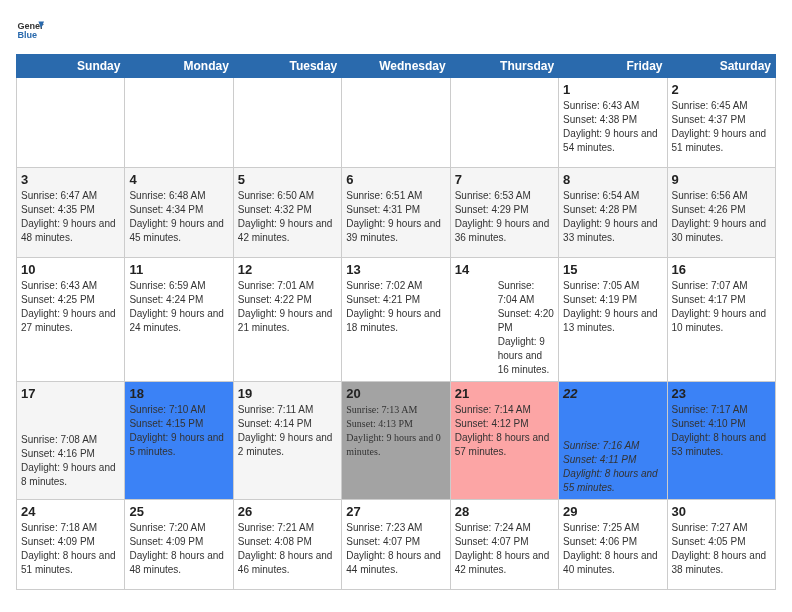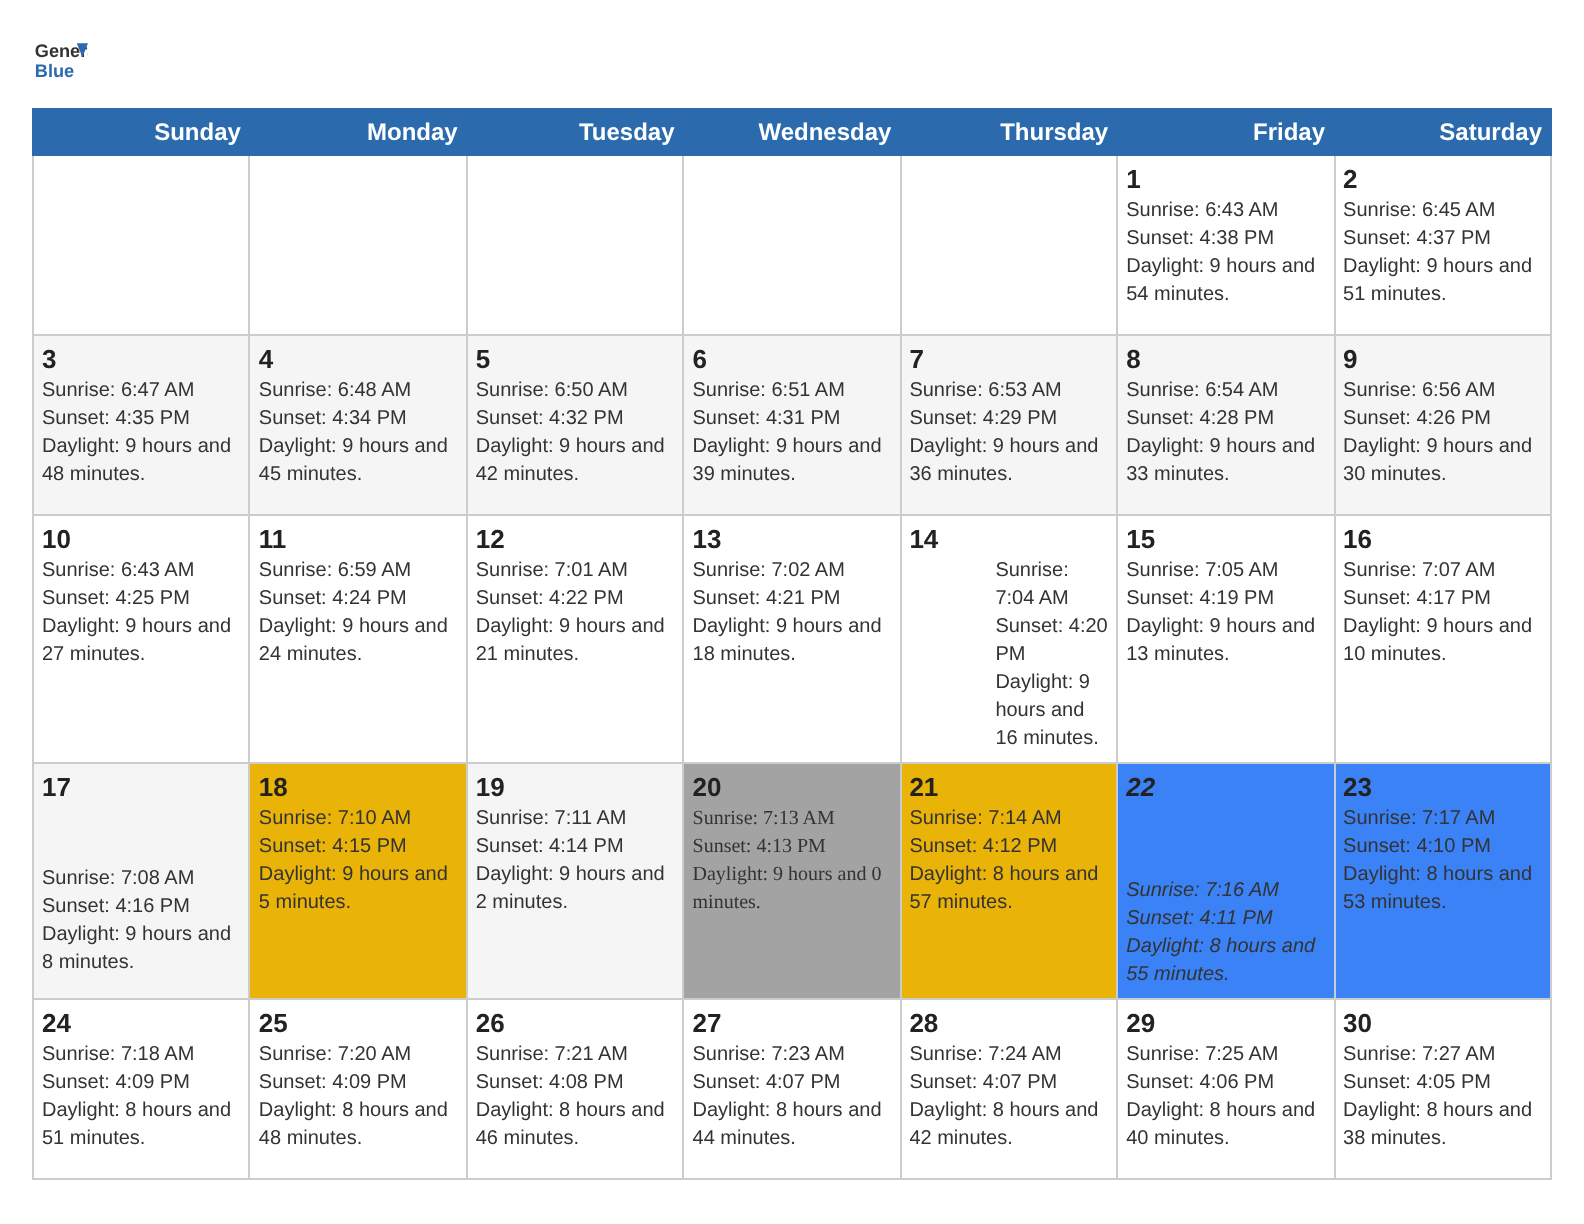--- a/index.html
+++ b/index.html
@@ -220,39 +220,39 @@
 Daylight: 9 hours and 10 minutes.</div>
         </td>
       </tr>
       <tr>
         <td style="background: rgb(245, 245, 245);">
           <div class="day-number">17</div>
           <div class="day-info" style="white-space: pre-line; margin-top: 32px;">Sunrise: 7:08 AM
 Sunset: 4:16 PM
 Daylight: 9 hours and 8 minutes.</div>
         </td>
-        <td style="background: #eab308;">
+        <td style="background: #3b82f6;">
           <div class="day-number">18</div>
           <div class="day-info" style="white-space: pre-line;">Sunrise: 7:10 AM
 Sunset: 4:15 PM
 Daylight: 9 hours and 5 minutes.</div>
         </td>
         <td style="background: rgb(245, 245, 245);">
           <div class="day-number">19</div>
           <div class="day-info" style="white-space: pre-line;">Sunrise: 7:11 AM
 Sunset: 4:14 PM
 Daylight: 9 hours and 2 minutes.</div>
         </td>
         <td style="background: #a3a3a3;">
           <div class="day-number">20</div>
           <div class="day-info" style="white-space: pre-line; font-family: Liberation Serif, serif;">Sunrise: 7:13 AM
 Sunset: 4:13 PM
 Daylight: 9 hours and 0 minutes.</div>
         </td>
-        <td style="background: #eab308;">
+        <td style="background: #fca5a5;">
           <div class="day-number">21</div>
           <div class="day-info" style="white-space: pre-line;">Sunrise: 7:14 AM
 Sunset: 4:12 PM
 Daylight: 8 hours and 57 minutes.</div>
         </td>
         <td style="background: #3b82f6; font-style: italic;">
           <div class="day-number">22</div>
           <div class="day-info" style="white-space: pre-line; margin-top: 38px;">Sunrise: 7:16 AM
 Sunset: 4:11 PM
 Daylight: 8 hours and 55 minutes.</div>

